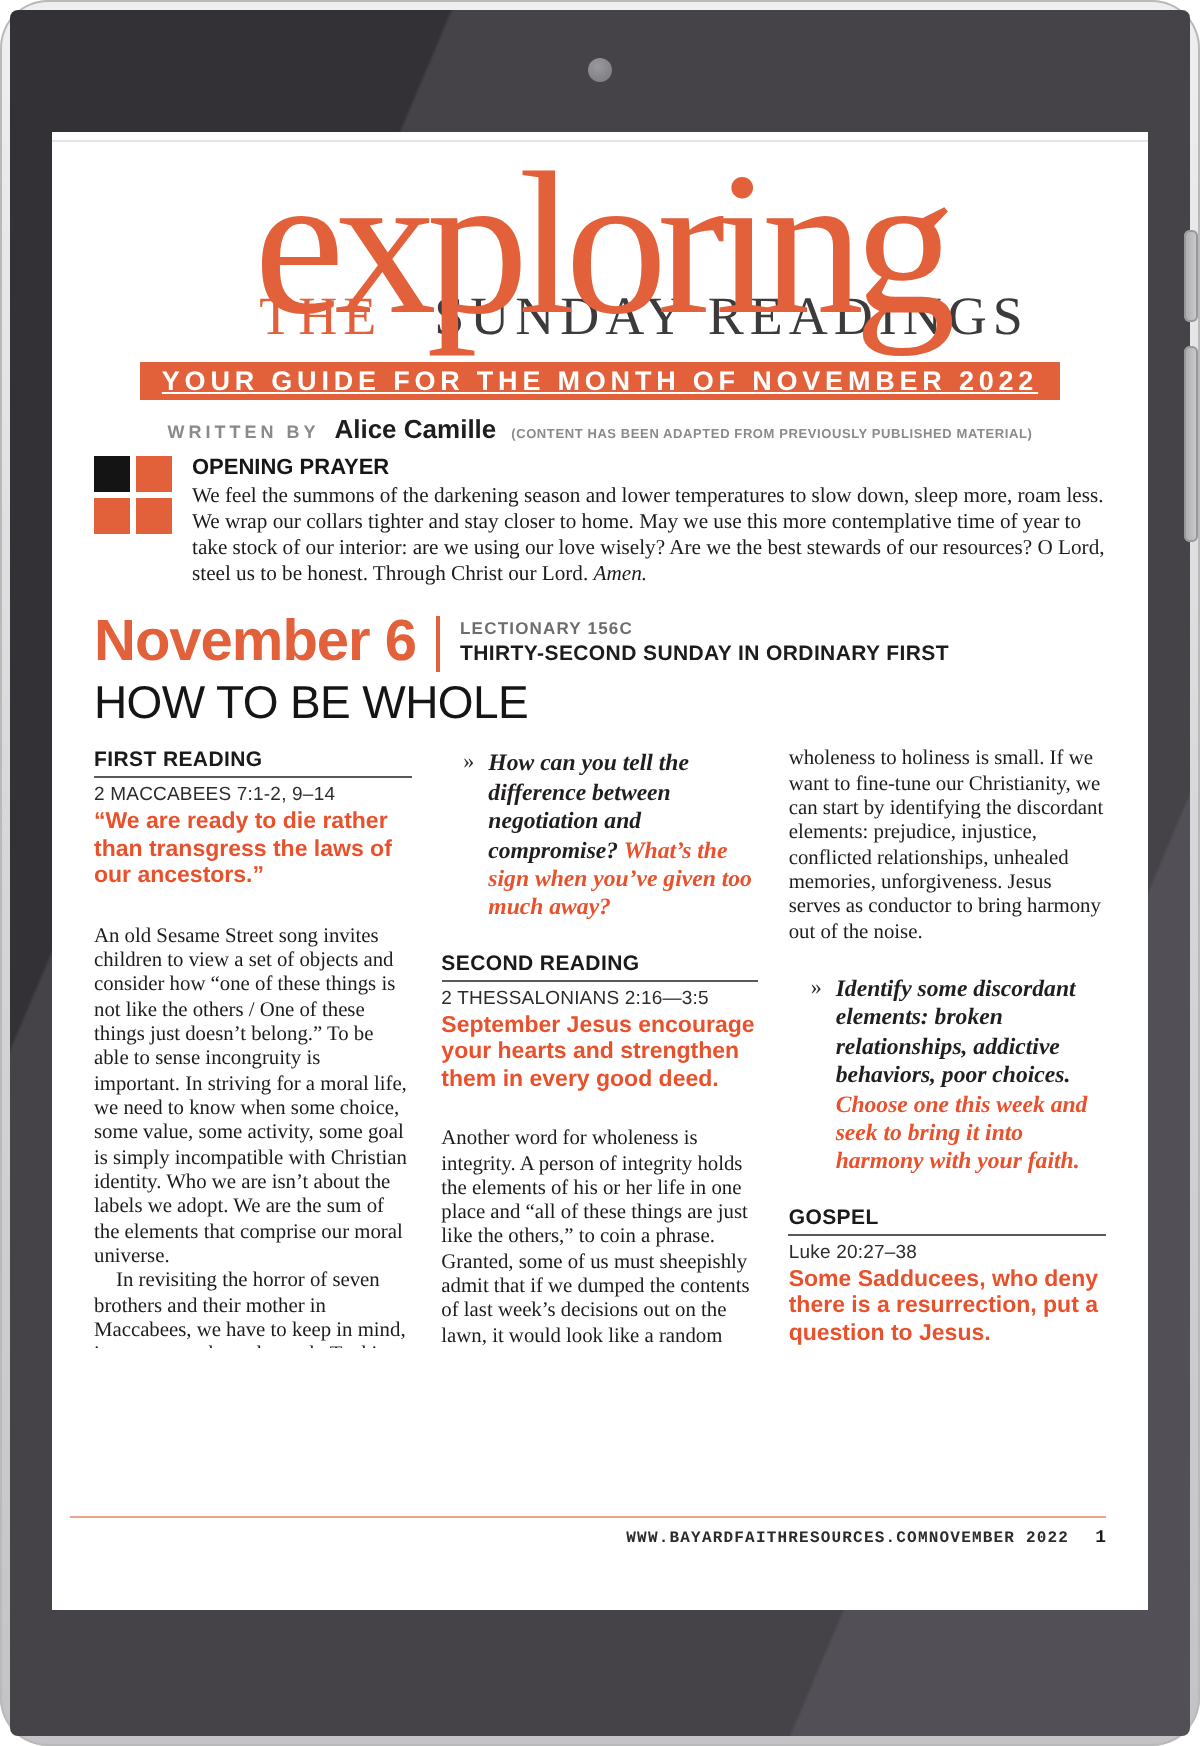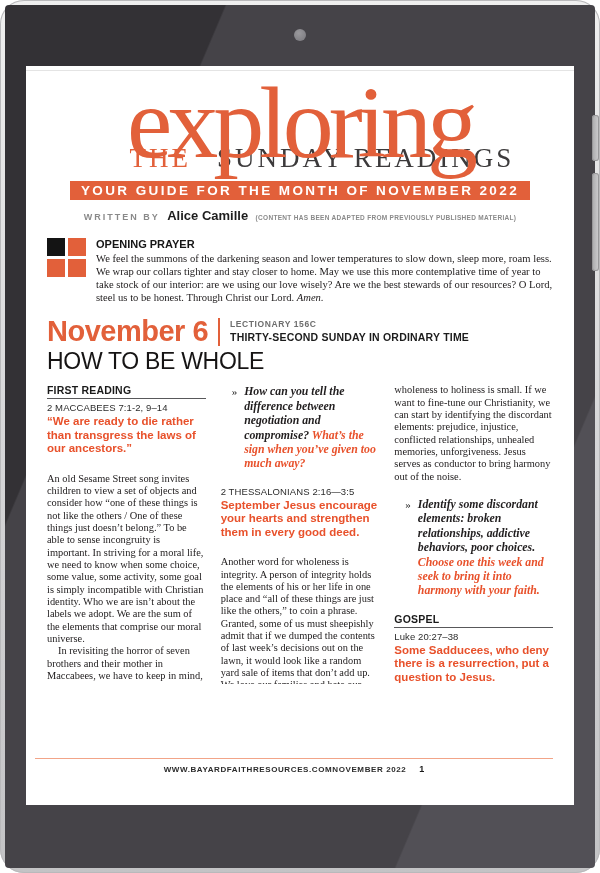--- a/index.html
+++ b/index.html
@@ -49,28 +49,28 @@
     letter-spacing:-5px;color:var(--accent);pointer-events:none;
   }
   .logo-sub{
     position:relative;z-index:1;margin-top:-27px;white-space:nowrap;
     font-family:"Liberation Serif",serif;font-size:27px;letter-spacing:3px;
   }
   .logo-sub .the{color:var(--accent);margin-right:26px;margin-left:44px;}
   .logo-sub .rest{color:#3c3a3b;}
   .banner{
     margin:7px auto 0;width:460px;height:19px;line-height:19px;background:var(--accent);
-    color:#fff;font-weight:bold;font-size:13.5px;letter-spacing:2.4px;white-space:nowrap;
+    color:#fff;font-weight:bold;font-size:13.5px;letter-spacing:2.4px;white-space:nowrap;text-decoration:underline;
   }
   .byline{margin-top:6px;white-space:nowrap;}
   .byline .wb{font-size:9px;letter-spacing:2px;color:#8a8a8a;font-weight:bold;}
   .byline .author{font-size:13px;font-weight:bold;color:#1d1d1d;margin:0 3px;}
   .byline .note{font-size:6.5px;letter-spacing:.3px;color:#8a8a8a;font-weight:bold;}
   
-  .prayer{display:flex;gap:10px;margin-top:14px;align-items:flex-start;}
+  .prayer{display:flex;gap:10px;margin-top:4px;align-items:flex-start;}
   .grid-icon{display:grid;grid-template-columns:18px 18px;grid-template-rows:18px 18px;gap:3px;flex:0 0 auto;}
   .grid-icon i{display:block;background:var(--accent);}
   .grid-icon i.b{background:#141414;}
   .prayer-text{flex:1;}
   .prayer-text h3{margin:0 0 2px;font-size:11px;font-weight:bold;color:#161616;}
   .prayer-text p{margin:0;font-family:"Liberation Serif",serif;font-size:10.6px;line-height:1.24;color:#1d1a1b;}
   .amen{font-style:italic;}
   
   .datehead{display:flex;align-items:flex-start;margin-top:13px;}
   .date{font-size:29px;font-weight:bold;color:var(--accent);line-height:1;letter-spacing:-0.5px;}
@@ -91,21 +91,21 @@
   .bodytext p.indent{text-indent:11px;}
   .question{display:flex;gap:7px;padding-left:11px;margin-bottom:15px;}
   .qmark{font-family:"Liberation Serif",serif;font-size:11px;color:#2a2a2a;line-height:1.3;flex:0 0 auto;}
   .qtext{font-family:"Liberation Serif",serif;font-style:italic;font-weight:bold;font-size:11.8px;line-height:1.22;color:#211e1f;}
   .qtext .prompt{color:var(--quote);}
   .gap14{height:14px;}
   
   .pfooter{
     position:absolute;left:9px;right:21px;top:692px;
     border-top:1px solid #f2a488;padding-top:5px;
-    display:flex;justify-content:center;align-items:baseline;
+    display:flex;justify-content:flex-end;align-items:baseline;font-family:Liberation Mono, monospace;
   }
   .pfooter .site{font-size:8px;font-weight:bold;letter-spacing:.6px;color:#2b2b2b;text-decoration:none;}
   .pfooter .right{display:flex;gap:13px;align-items:baseline;}
   .pfooter .iss{font-size:8px;font-weight:bold;letter-spacing:.6px;color:#2b2b2b;}
   .pfooter .pg{font-size:9px;font-weight:bold;color:#1a1a1a;}
 </style>
 </head>
 <body>
 
 <div class="tablet">
@@ -140,21 +140,21 @@
             <h3>OPENING PRAYER</h3>
             <p><span>We feel the summons of the darkening season and lower temperatures to slow down, sleep more, roam less. We wrap our collars tighter and stay closer to home. May we use this more contemplative time of year to take stock of our interior: are we using our love wisely? Are we the best stewards of our resources? O Lord, steel us to be honest. Through Christ our Lord.</span> <em class="amen">Amen.</em></p>
           </div>
         </section>
 
         <section class="datehead">
           <div class="date">November 6</div>
           <div class="vbar"></div>
           <div class="lect">
             <div class="lect1">LECTIONARY 156C</div>
-            <div class="lect2">THIRTY-SECOND SUNDAY IN ORDINARY TIME</div>
+            <div class="lect2">THIRTY-SECOND SUNDAY IN ORDINARY FIRST</div>
           </div>
         </section>
 
         <h1 class="headline">HOW TO BE WHOLE</h1>
 
         <div class="cols">
 
           <div class="col">
             <h4 class="sec-h">FIRST READING</h4>
             <div class="cite">2 MACCABEES 7:1-2, 9–14</div>
@@ -163,20 +163,21 @@
               <p>An old Sesame Street song invites children to view a set of objects and consider how “one of these things is not like the others / One of these things just doesn’t belong.” To be able to sense incongruity is important. In striving for a moral life, we need to know when some choice, some value, some activity, some goal is simply incompatible with Christian identity. Who we are isn’t about the labels we adopt. We are the sum of the elements that comprise our moral universe.</p>
               <p class="indent">In revisiting the horror of seven brothers and their mother in Maccabees, we have to keep in mind, it was never about the pork. Tucking into a forbidden sandwich wasn’t the issue. A foreign king ruled Israel, and he hoped to break the spirit of rebellion by weakening religious identity. The bacon was on the table as a test of loyalty: God or government? Religious identity is more than symbols. But if we surrender the symbols, how much else will we fork over?</p>
             </div>
           </div>
 
           <div class="col">
             <div class="question">
               <span class="qmark">»</span>
               <span class="qtext"><span>How can you tell the difference between negotiation and compromise?</span> <span class="prompt">What’s the sign when you’ve given too much away?</span></span>
             </div>
+            <h4 class="sec-h">SECOND READING</h4>
             <div class="cite">2 THESSALONIANS 2:16—3:5</div>
             <div class="lead">September Jesus encourage your hearts and strengthen them in every good deed.</div>
             <div class="bodytext">
               <p>Another word for wholeness is integrity. A person of integrity holds the elements of his or her life in one place and “all of these things are just like the others,” to coin a phrase. Granted, some of us must sheepishly admit that if we dumped the contents of last week’s decisions out on the lawn, it would look like a random yard sale of items that don’t add up. We love our families and hate our neighbors. We give to charities, yet refuse basic respect to the homeless person downtown. We love God on Sunday, but chase money the rest of the week. We wear a cross, while ignoring human suffering the world over.</p>
 
             </div>
           </div>
 
           <div class="col">
             <div class="bodytext">

